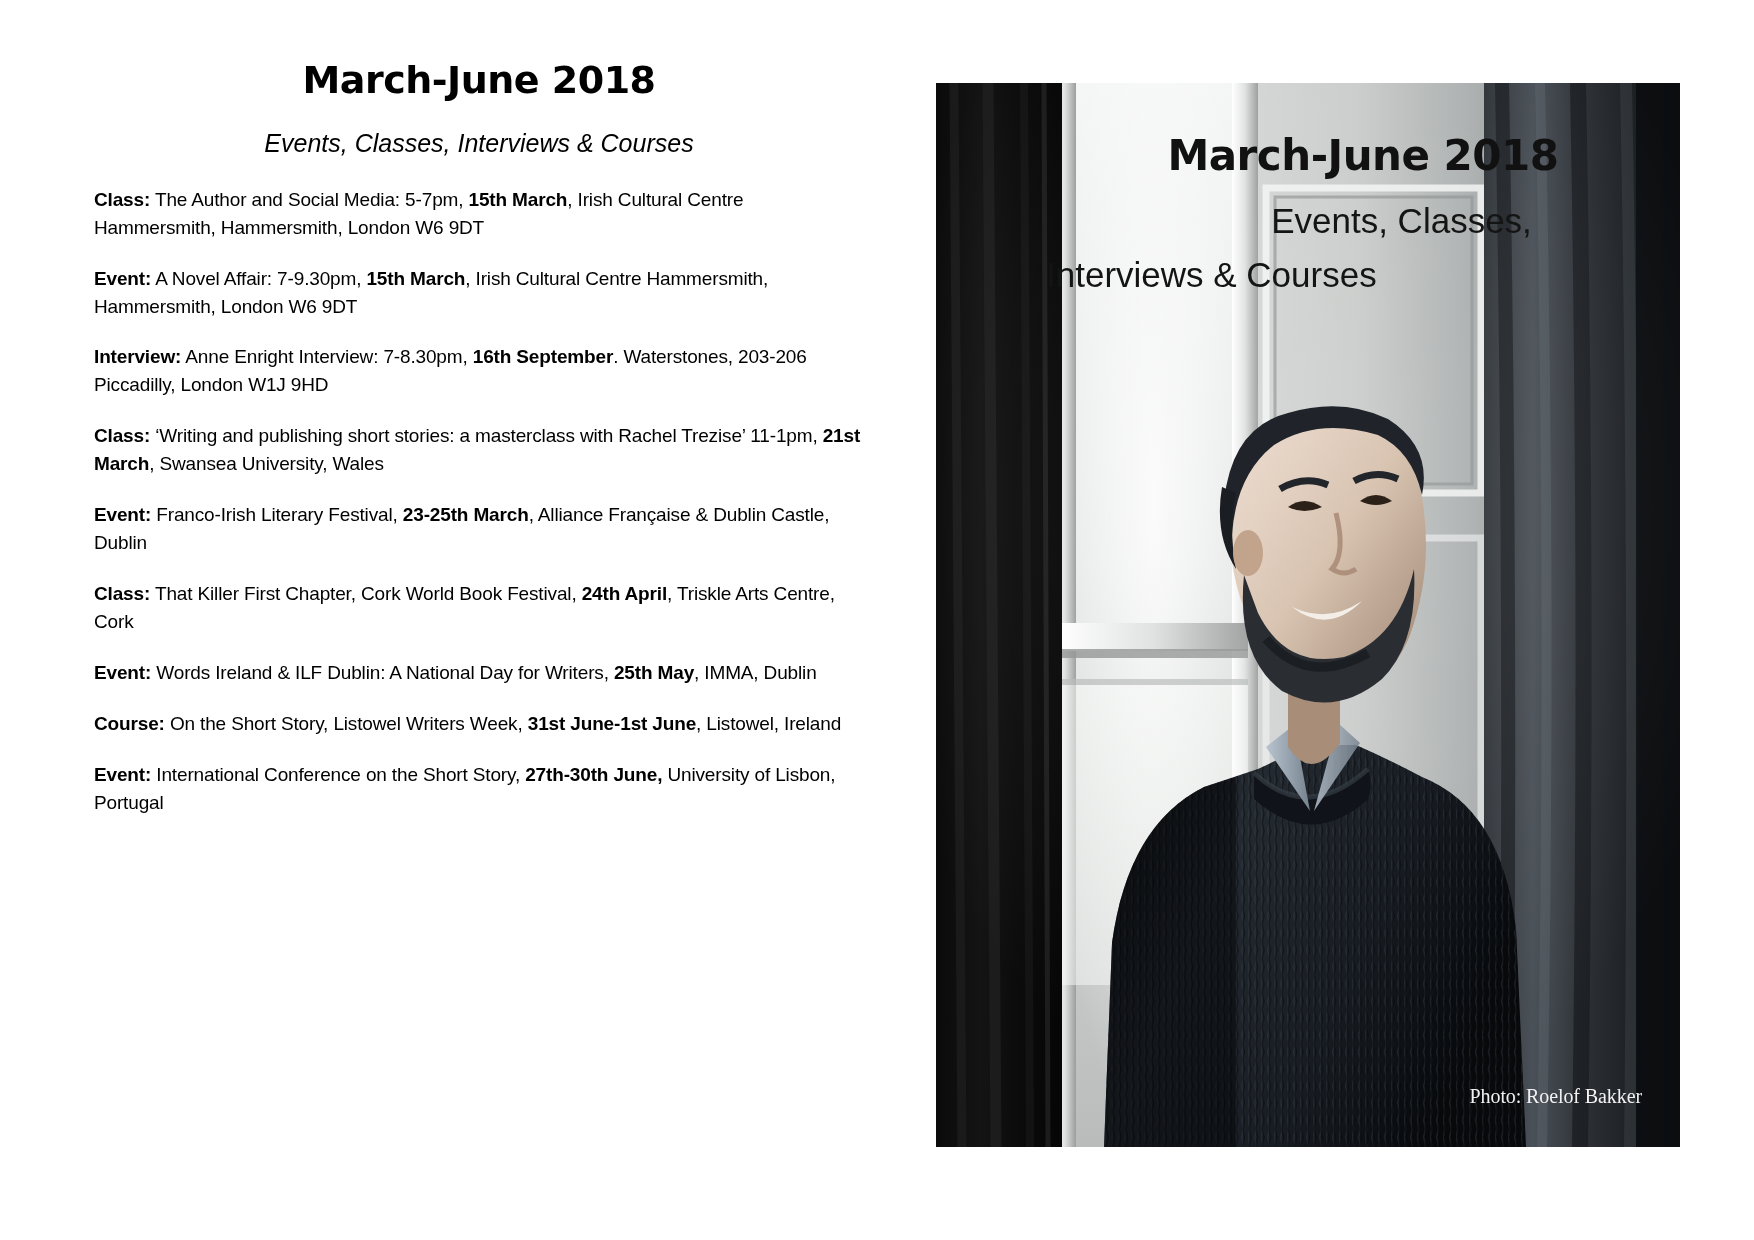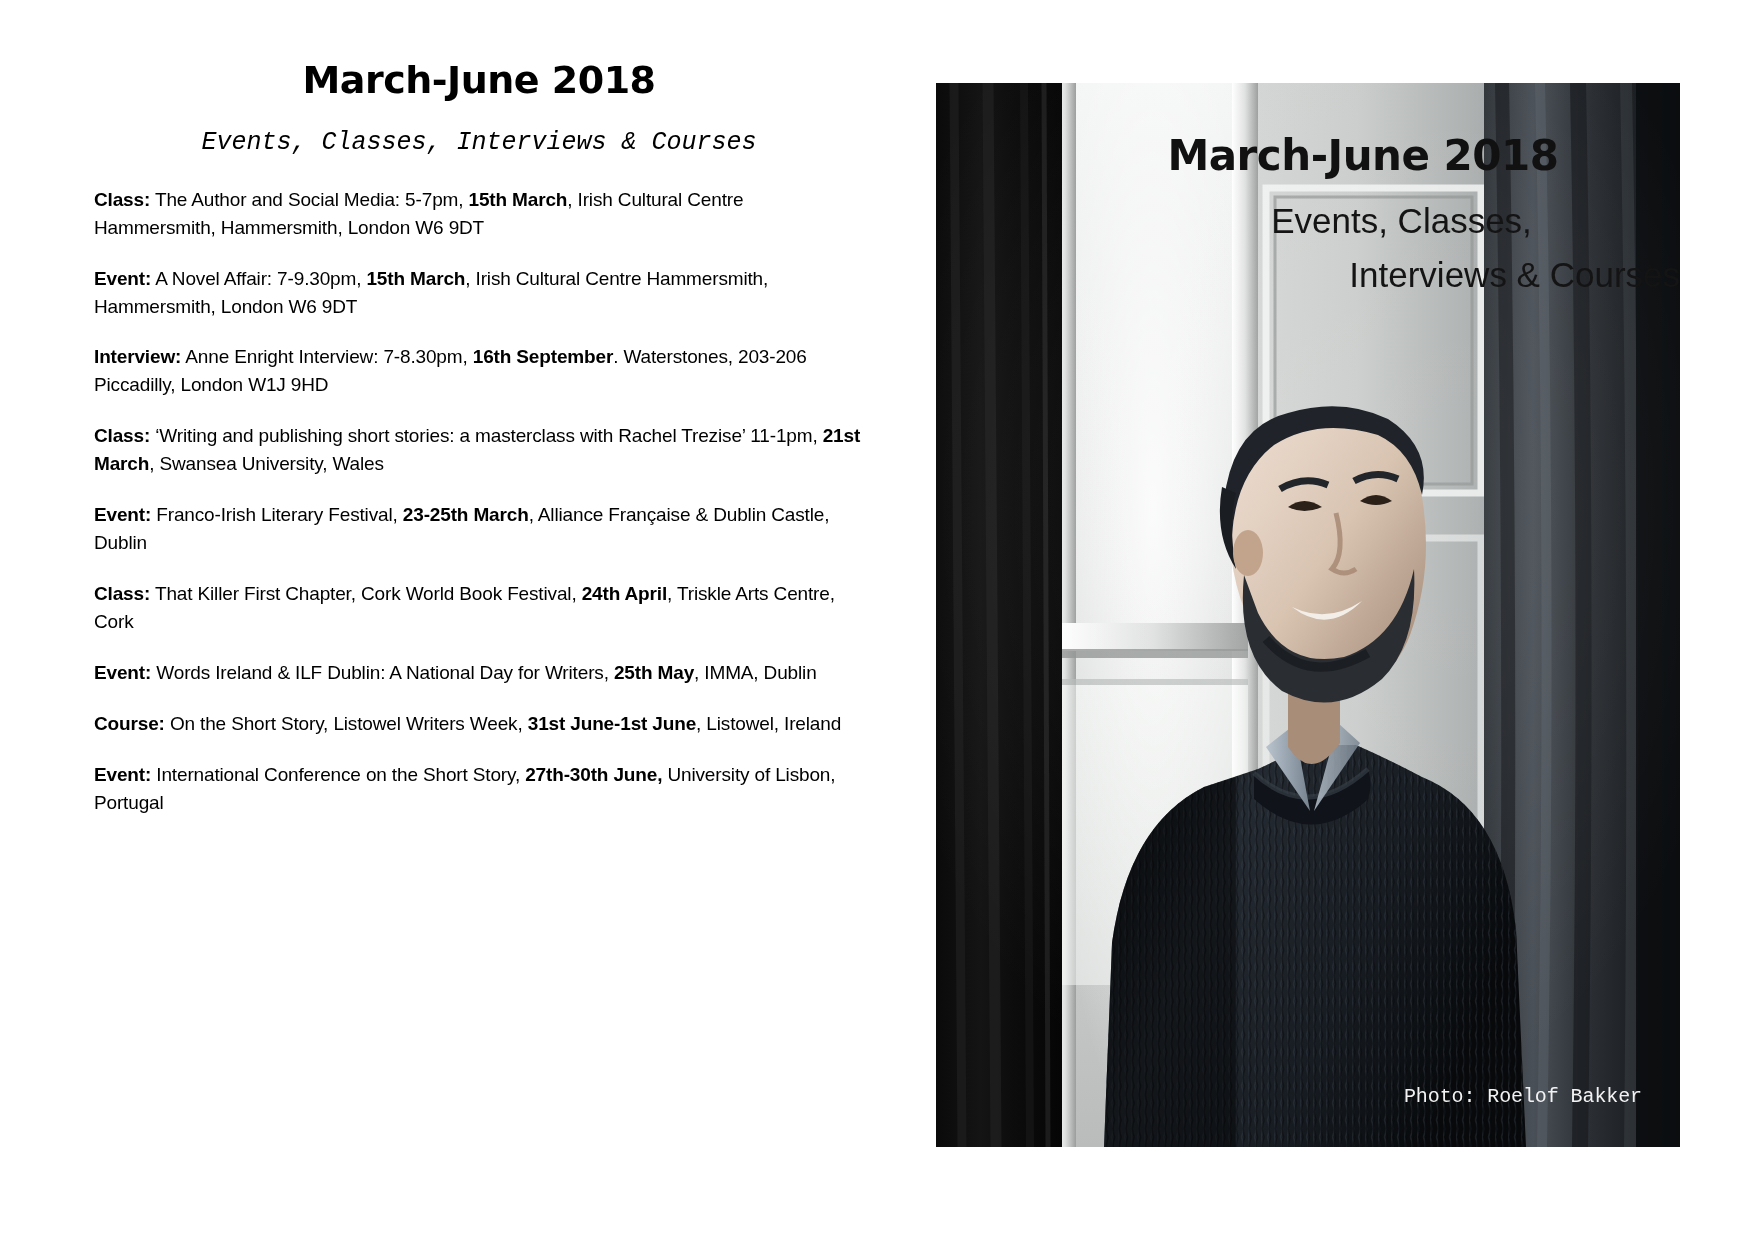--- a/index.html
+++ b/index.html
@@ -28,21 +28,21 @@
     font-family: "DejaVu Sans", sans-serif;
     font-weight: bold;
     font-size: 38px;
     letter-spacing: -0.5px;
     text-align: center;
     margin: 0 0 26px 0;
     line-height: 1.1;
   }
 
   #doc-subtitle {
-    font-family: Liberation Mono, monospace;
+    font-family: Liberation Sans, sans-serif;
     font-style: italic;
     font-size: 25px;
     text-align: center;
     margin: 0 0 28px 0;
     line-height: 1.2;
   }
 
   .entry {
     font-family: "Liberation Sans", sans-serif;
     font-size: 19px;
@@ -106,32 +106,32 @@
     font-size: 35px;
     color: #141414;
     padding-left: 120px;
     box-sizing: border-box;
   }
   .ov-line3 {
     position: absolute;
     left: 0;
     top: 172px;
     width: 744px;
-    text-align: right;
+    text-align: left;
     font-family: "Liberation Sans", sans-serif;
     font-size: 35px;
     color: #141414;
     padding-left: 110px;
     box-sizing: border-box;
   }
   #photo-credit {
     position: absolute;
     right: 38px;
     bottom: 39px;
-    font-family: Liberation Mono, monospace;
+    font-family: Liberation Serif, serif;
     font-size: 20px;
     color: #f2f2f2;
     letter-spacing: -0.1px;
   }
 </style>
 </head>
 <body>
 
 <div id="left-column">
 

